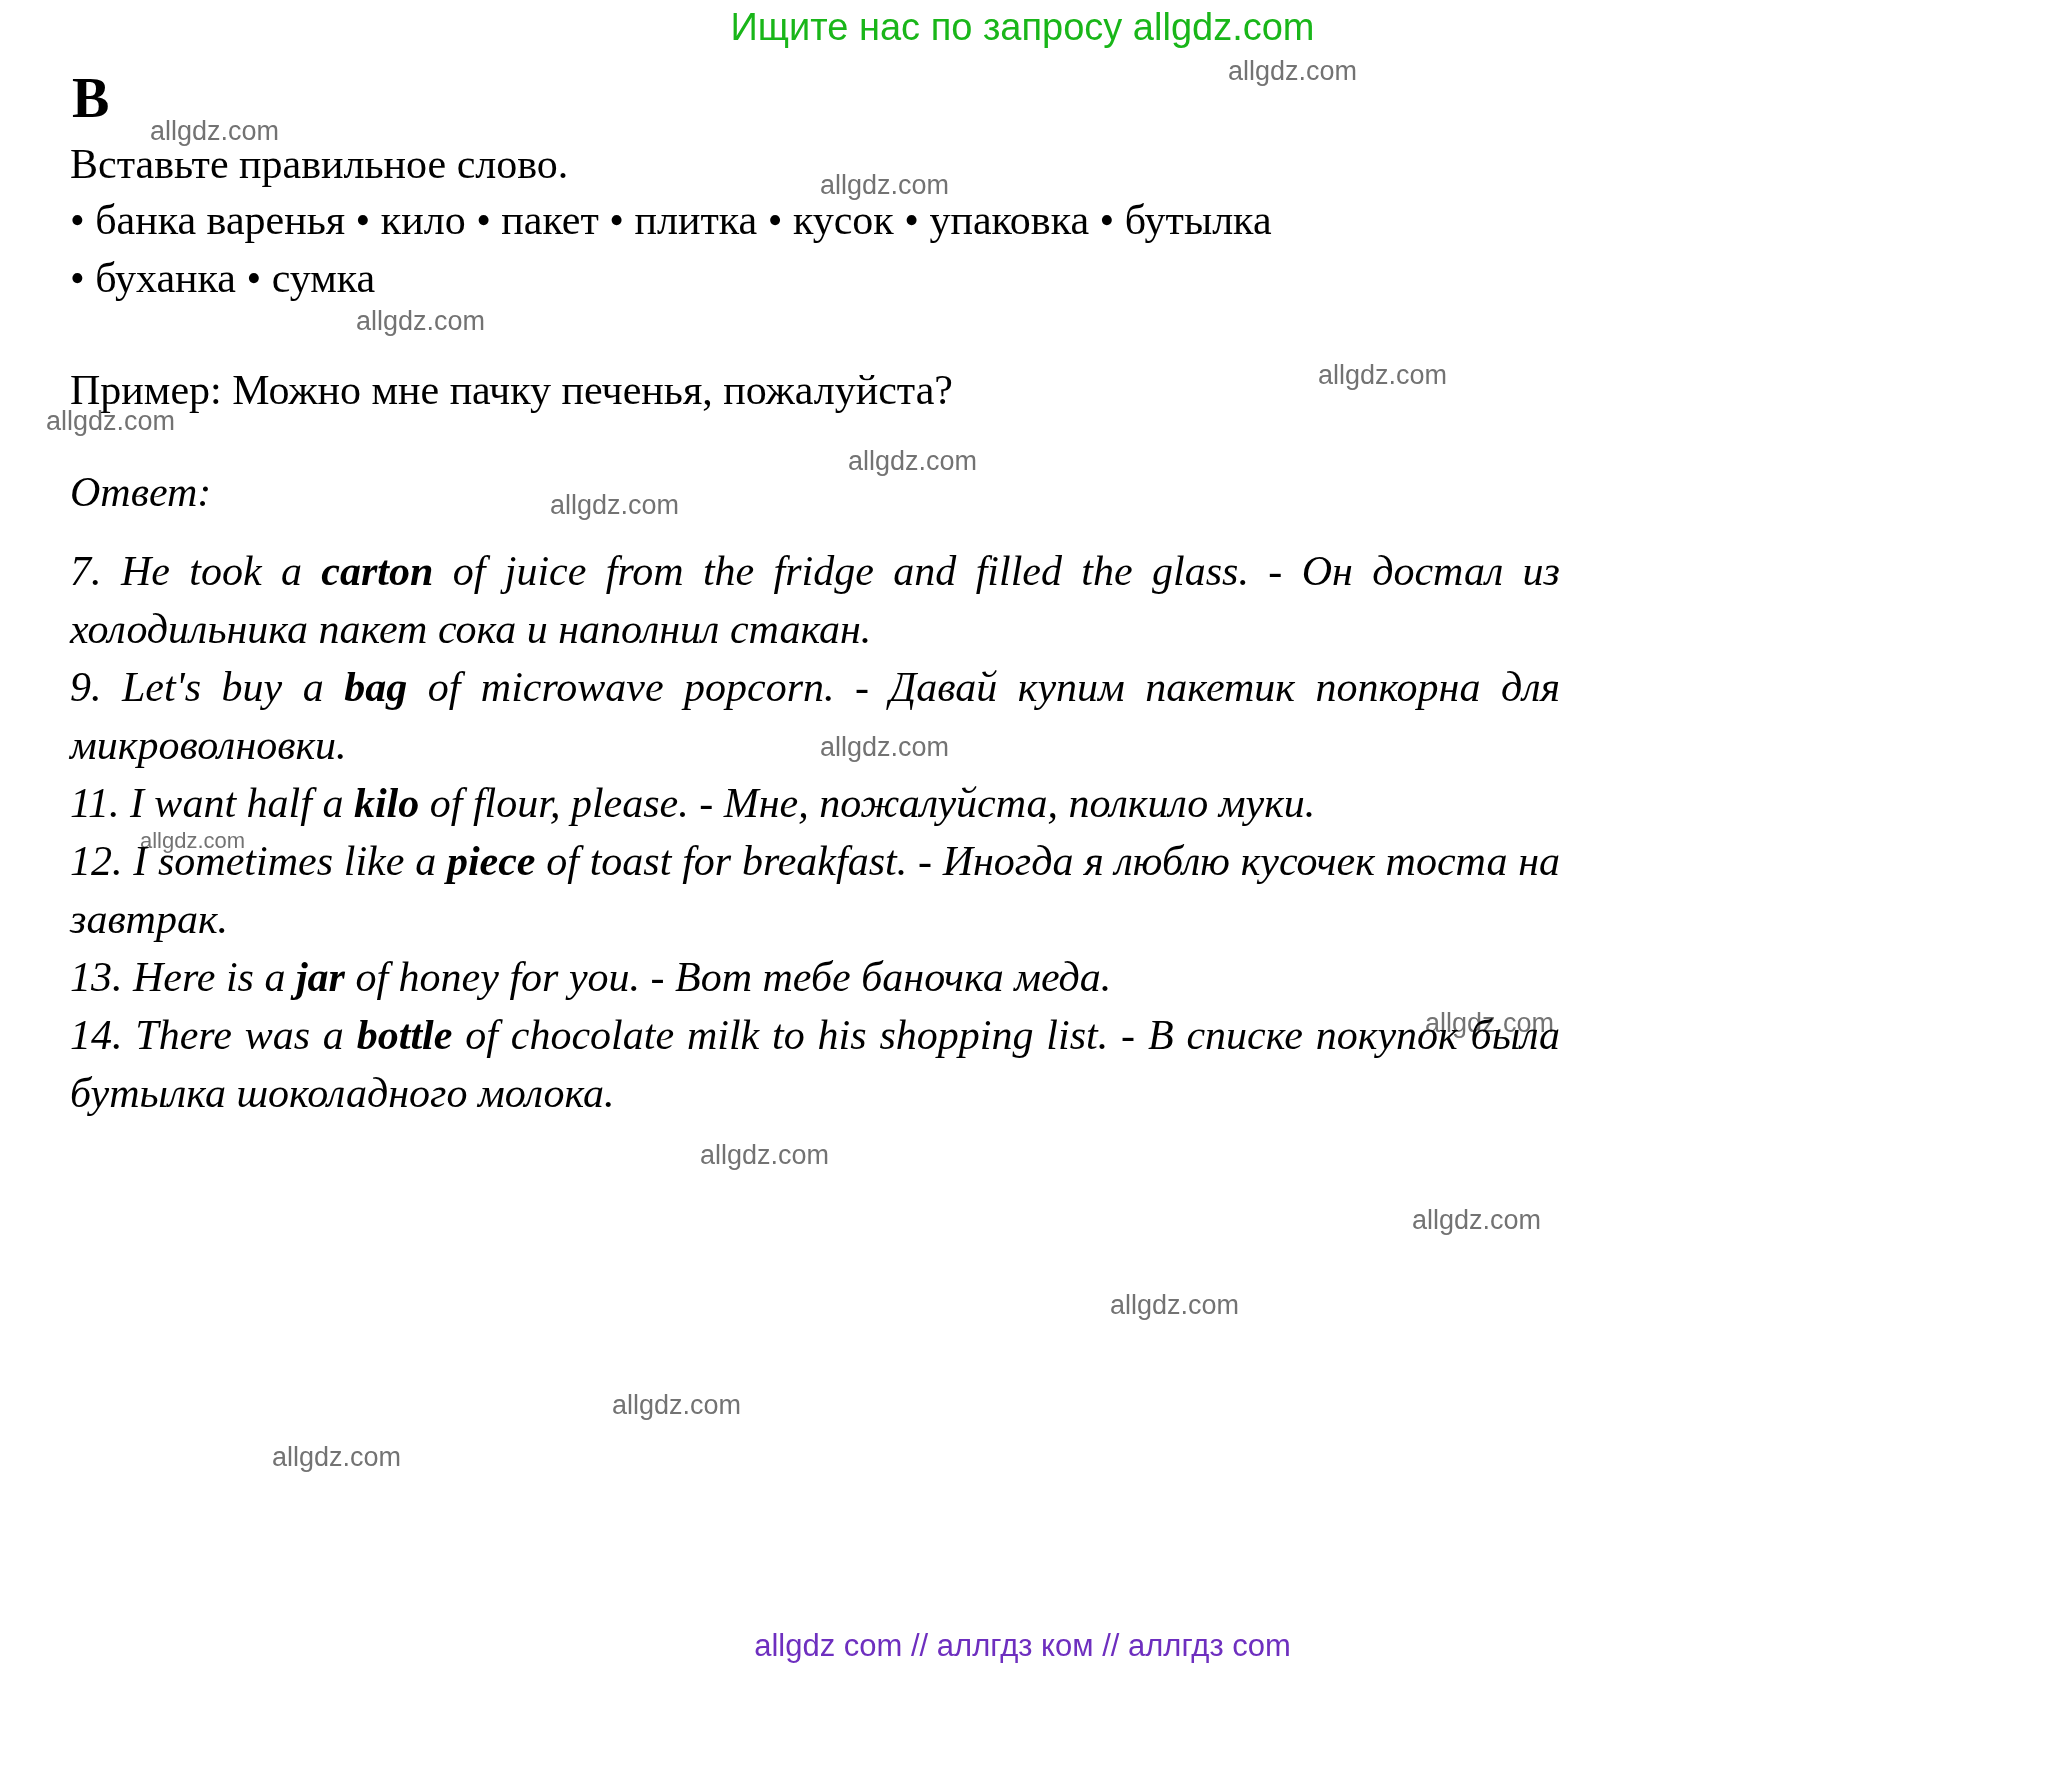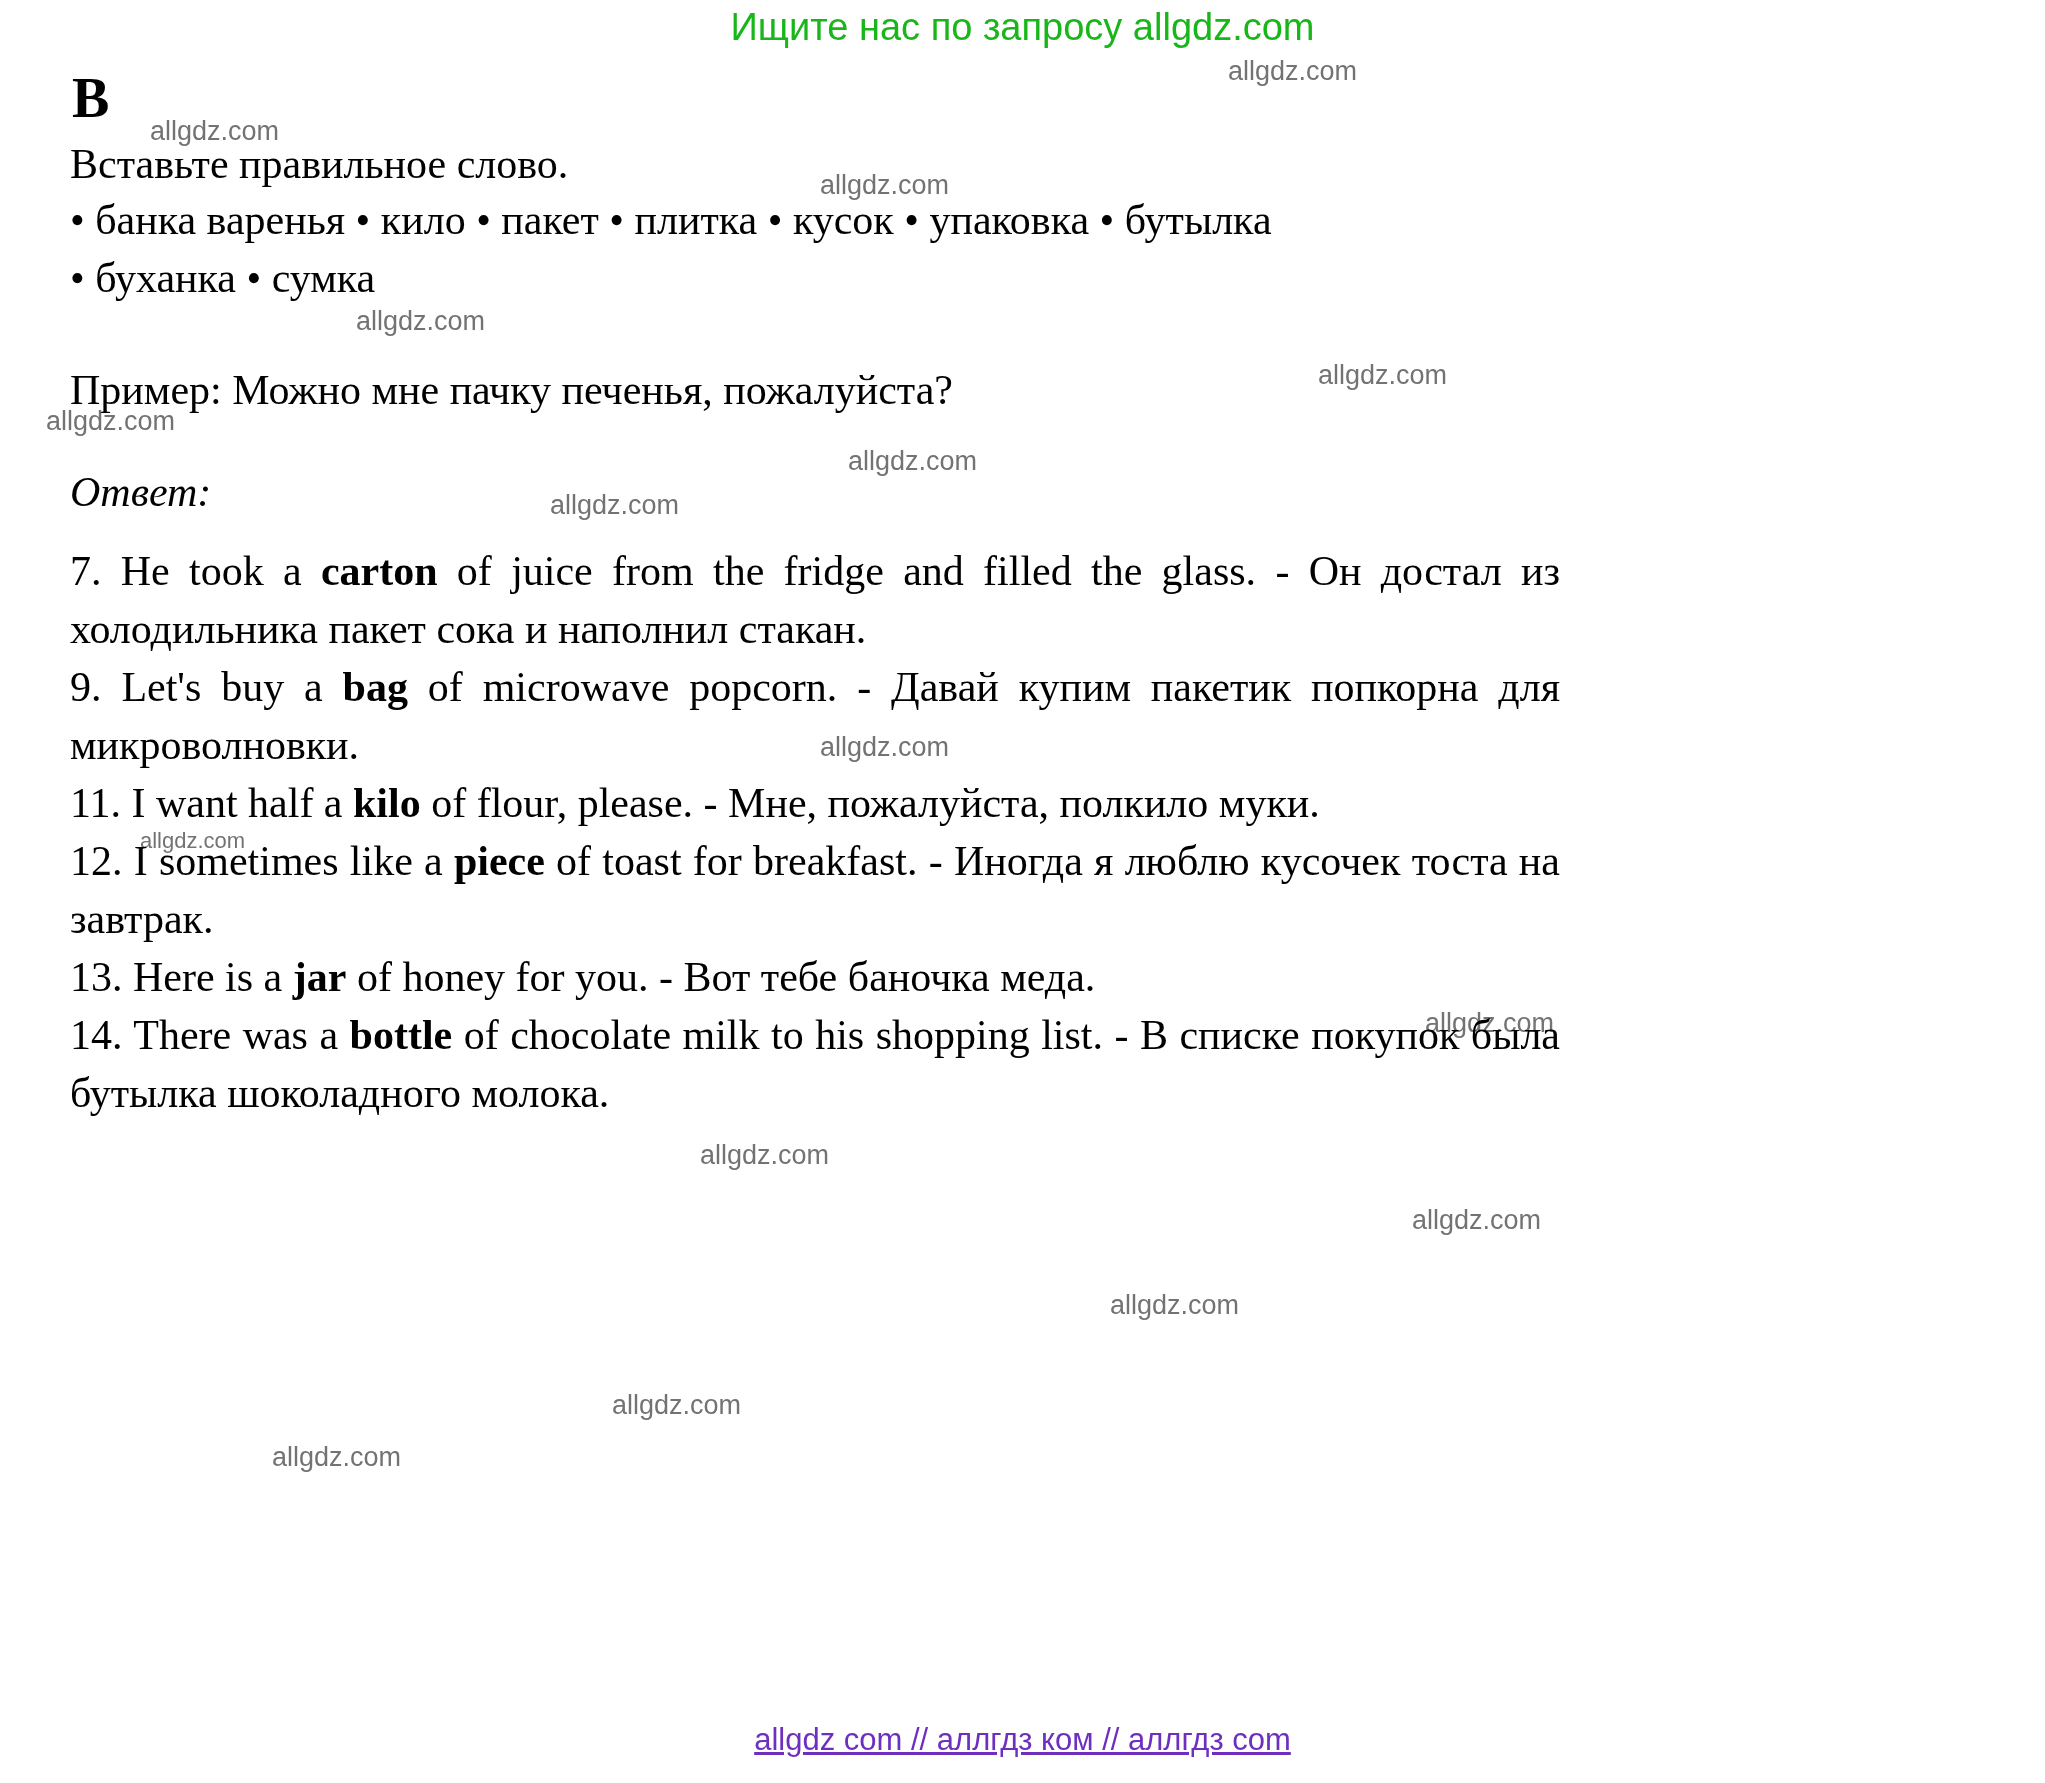--- a/index.html
+++ b/index.html
@@ -79,37 +79,37 @@
     font-style: italic;
   }
   .answers {
     position: absolute;
     left: 70px;
     top: 542px;
     width: 1490px;
     font-size: 42px;
     line-height: 58px;
     text-align: justify;
+    font-style: italic;
   }
   .answers p {
     margin: 0;
   }
   .answers b {
     font-weight: bold;
   }
   .footer {
     position: absolute;
     left: 0;
-    top: 1722px;
+    top: 1628px;
     width: 100%;
     text-align: center;
     font-family: "Liberation Sans", sans-serif;
     font-size: 31px;
     color: #6e2fbf;
-    text-decoration: underline;
   }
 </style>
 </head>
 <body>
 
 <div class="page">
 
   <div class="banner">Ищите нас по запросу allgdz.com</div>
 
   <span class="wm" style="left:1228px;top:56px">allgdz.com</span>

